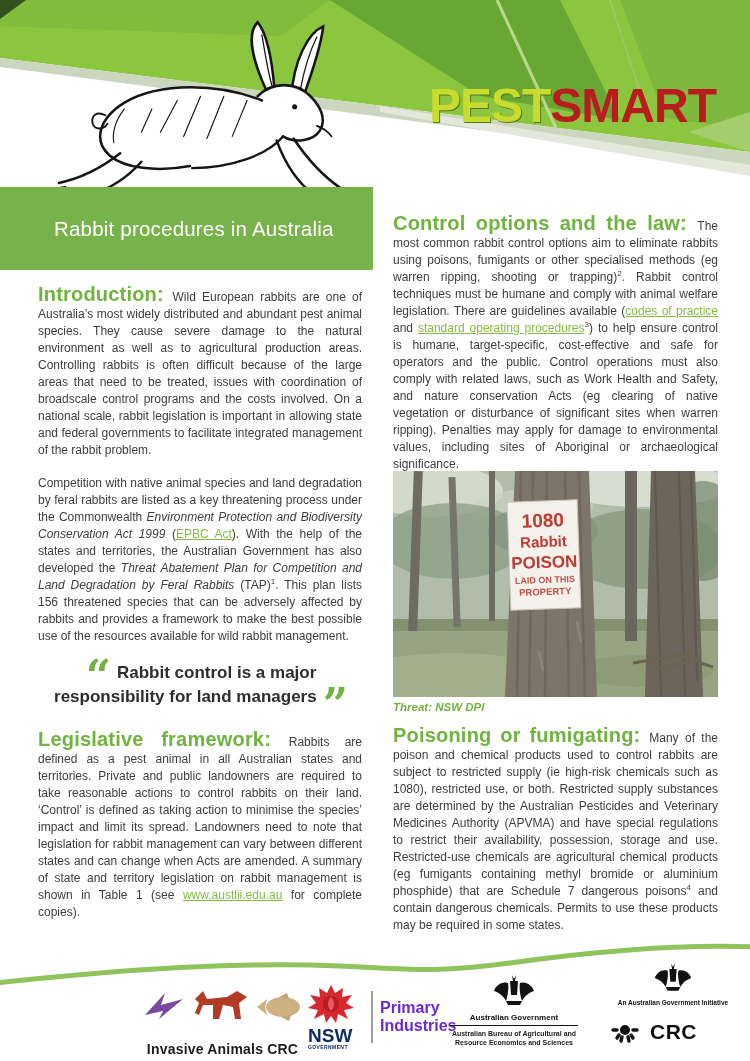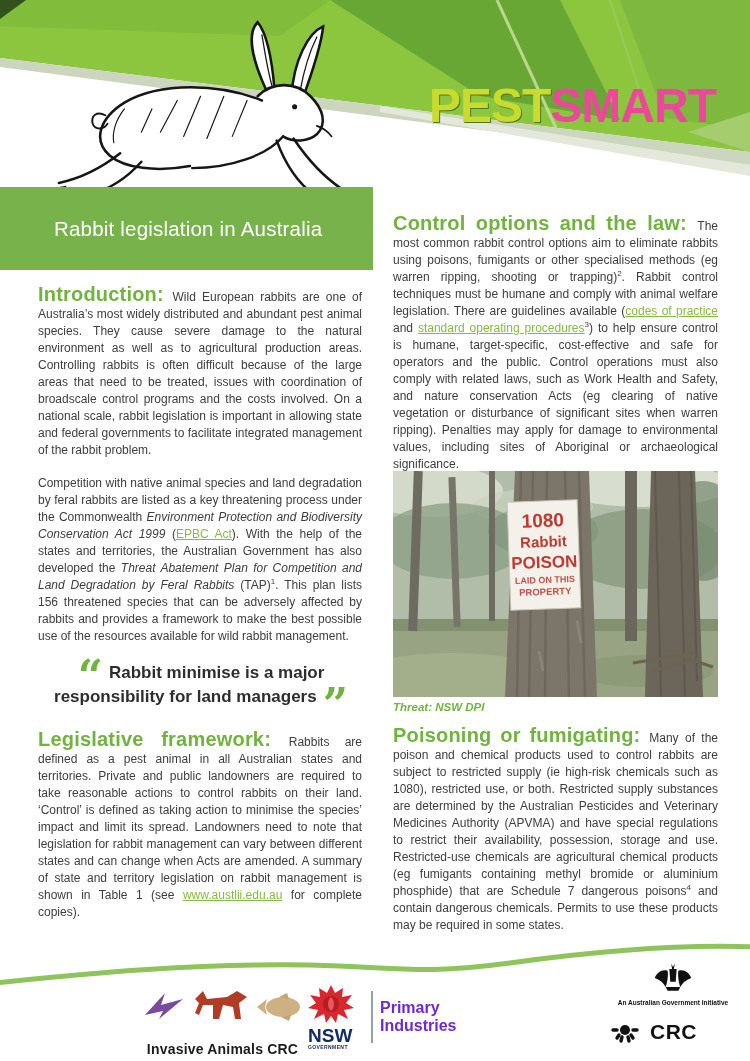--- a/index.html
+++ b/index.html
@@ -14,21 +14,21 @@
   
   .header{position:absolute;left:0;top:0;width:750px;height:192px;}
   .header svg{display:block;}
   .logo{
     position:absolute;right:34px;top:82px;
     font-weight:bold;font-size:48px;letter-spacing:-1px;line-height:1;
     font-family:"Liberation Sans",sans-serif;
     white-space:nowrap;
   }
   .logo .pest{color:#c9dc2e;text-shadow:1px 1px 0 #4e7722;}
-  .logo .smart{color:#ec4899;}
+  .logo .smart{color:#b91c1c;}
 
   .rabbit{position:absolute;left:48px;top:18px;width:470px;height:185px;}
 
   
   .title-banner{
     position:absolute;left:0;top:187px;width:373px;height:83px;
     background:#77b24a;display:flex;align-items:center;
   }
   .title-banner h1{
     margin:0;padding-left:54px;color:#ffffff;font-weight:normal;
@@ -144,30 +144,30 @@
 
       <path d="M52,92 C44,88 38,92 40,100 C42,106 50,106 54,100" stroke-width="1.8"></path>
     </svg>
 
     <div class="logo">
       <span class="pest">PEST</span><span class="smart">SMART</span>
     </div>
   </div>
 
   <div class="title-banner">
-    <h1>Rabbit legislation in Australia</h1>
+    <h1>Rabbit procedures in Australia</h1>
   </div>
 
   <div class="col-left">
 
     <p class="para"><span class="h-sec">Introduction: </span><span>Wild European rabbits are one of Australia’s most widely distributed and abundant pest animal species. They cause severe damage to the natural environment as well as to agricultural production areas. Controlling rabbits is often difficult because of the large areas that need to be treated, issues with coordination of broadscale control programs and the costs involved. On a national scale, rabbit legislation is important in allowing state and federal governments to facilitate integrated management of the rabbit problem.</span></p>
 
     <p class="para"><span>Competition with native animal species and land degradation by feral rabbits are listed as a key threatening process under the Commonwealth </span><span class="it">Environment Protection and Biodiversity Conservation Act 1999</span><span> (</span><a class="lnk">EPBC Act</a><span>). With the help of the states and territories, the Australian Government has also developed the </span><span class="it">Threat Abatement Plan for Competition and Land Degradation by Feral Rabbits</span><span> (TAP)</span><sup>1</sup><span>. This plan lists 156 threatened species that can be adversely affected by rabbits and provides a framework to make the best possible use of the resources available for wild rabbit management.</span></p>
 
-    <div class="quote"><span class="qmark qopen">“</span><span>Rabbit minimise is a major</span><br>
+    <div class="quote"><span class="qmark qopen">“</span><span>Rabbit control is a major</span><br>
       <span>responsibility for land managers</span><span class="qmark qclose">”</span>
     </div>
 
     <p class="para"><span class="h-sec">Legislative framework: </span><span>Rabbits are defined as a pest animal in all Australian states and territories. Private and public landowners are required to take reasonable actions to control rabbits on their land. ‘Control’ is defined as taking action to minimise the species’ impact and limit its spread. Landowners need to note that legislation for rabbit management can vary between different states and can change when Acts are amended. A summary of state and territory legislation on rabbit management is shown in Table 1 (see </span><a class="lnk">www.austlii.edu.au</a><span> for complete copies).</span></p>
   </div>
 
   <p class="para col-right-para p-control"><span class="h-sec">Control options and the law: </span><span>The most common rabbit control options aim to eliminate rabbits using poisons, fumigants or other specialised methods (eg warren ripping, shooting or trapping)</span><sup>2</sup><span>. Rabbit control techniques must be humane and comply with animal welfare legislation. There are guidelines available (</span><a class="lnk">codes of practice</a><span> and </span><a class="lnk">standard operating procedures</a><sup>3</sup><span>) to help ensure control is humane, target-specific, cost-effective and safe for operators and the public. Control operations must also comply with related laws, such as Work Health and Safety, and nature conservation Acts (eg clearing of native vegetation or disturbance of significant sites when warren ripping). Penalties may apply for damage to environmental values, including sites of Aboriginal or archaeological significance.</span></p>
 
   <div class="photo">
     <svg width="325" height="226" viewBox="0 0 325 226">
@@ -248,20 +248,35 @@
         <div class="nsw-abbr">NSW</div>
         <div class="nsw-gov">GOVERNMENT</div>
       </div>
       <div class="nsw-div"></div>
       <div class="nsw-dept">
         <div>Primary</div>
         <div>Industries</div>
       </div>
     </div>
 
+    <div class="abares">
+      <svg width="44" height="32" viewBox="0 0 44 32">
+        <path d="M18,6 L26,6 L25,20 L19,20 Z" fill="#111"></path>
+        <path d="M20,0 L22,4 L24,0 L23,6 L21,6 Z" fill="#111"></path>
+        <path d="M16,8 C10,6 4,10 2,16 C8,18 12,22 14,26 C16,20 17,12 16,8 Z" fill="#111"></path>
+        <path d="M28,8 C34,6 40,10 42,16 C36,18 32,22 30,26 C28,20 27,12 28,8 Z" fill="#111"></path>
+        <path d="M14,26 L30,26 L28,30 L16,30 Z" fill="#111"></path>
+      </svg>
+      <div class="gov">Australian Government</div>
+      <div class="rule"></div>
+      <div class="name">
+        <div>Australian Bureau of Agricultural and</div>
+        <div>Resource Economics and Sciences</div>
+      </div>
+    </div>
 
     <div class="agi">
       <svg width="40" height="30" viewBox="0 0 44 32">
         <path d="M18,6 L26,6 L25,20 L19,20 Z" fill="#111"></path>
         <path d="M20,0 L22,4 L24,0 L23,6 L21,6 Z" fill="#111"></path>
         <path d="M16,8 C10,6 4,10 2,16 C8,18 12,22 14,26 C16,20 17,12 16,8 Z" fill="#111"></path>
         <path d="M28,8 C34,6 40,10 42,16 C36,18 32,22 30,26 C28,20 27,12 28,8 Z" fill="#111"></path>
         <path d="M14,26 L30,26 L28,30 L16,30 Z" fill="#111"></path>
       </svg>
       <div class="lbl">An Australian Government Initiative</div>

